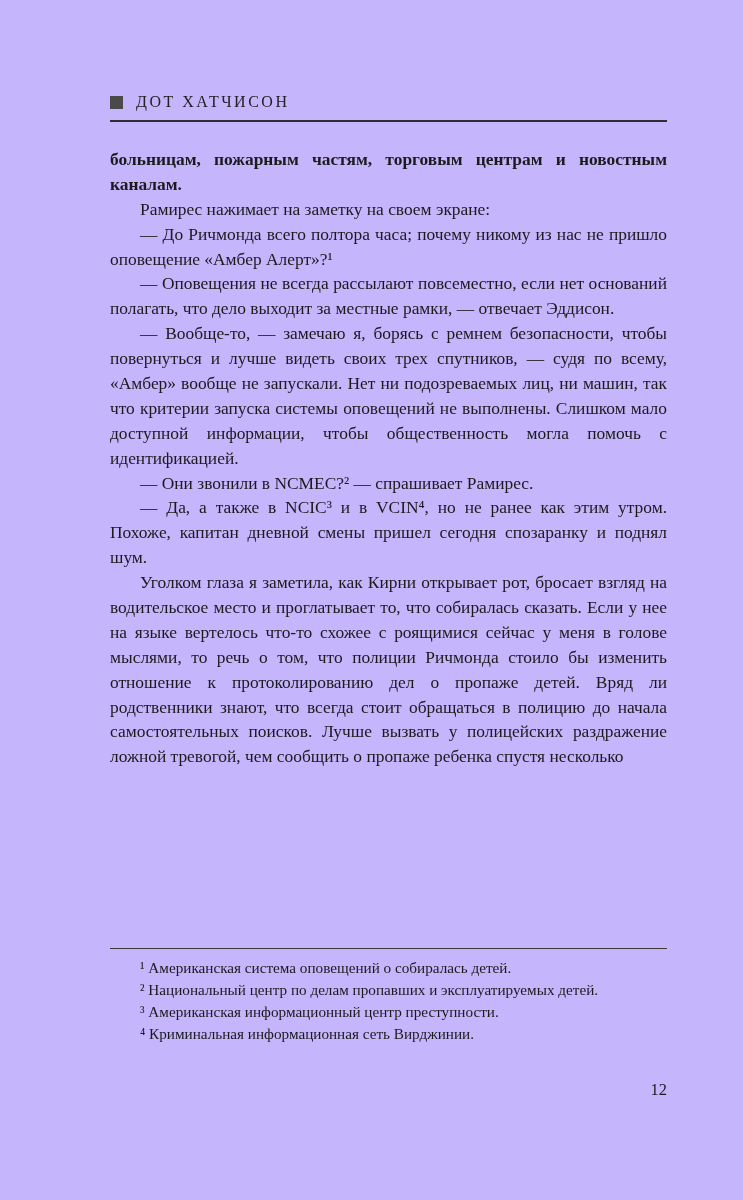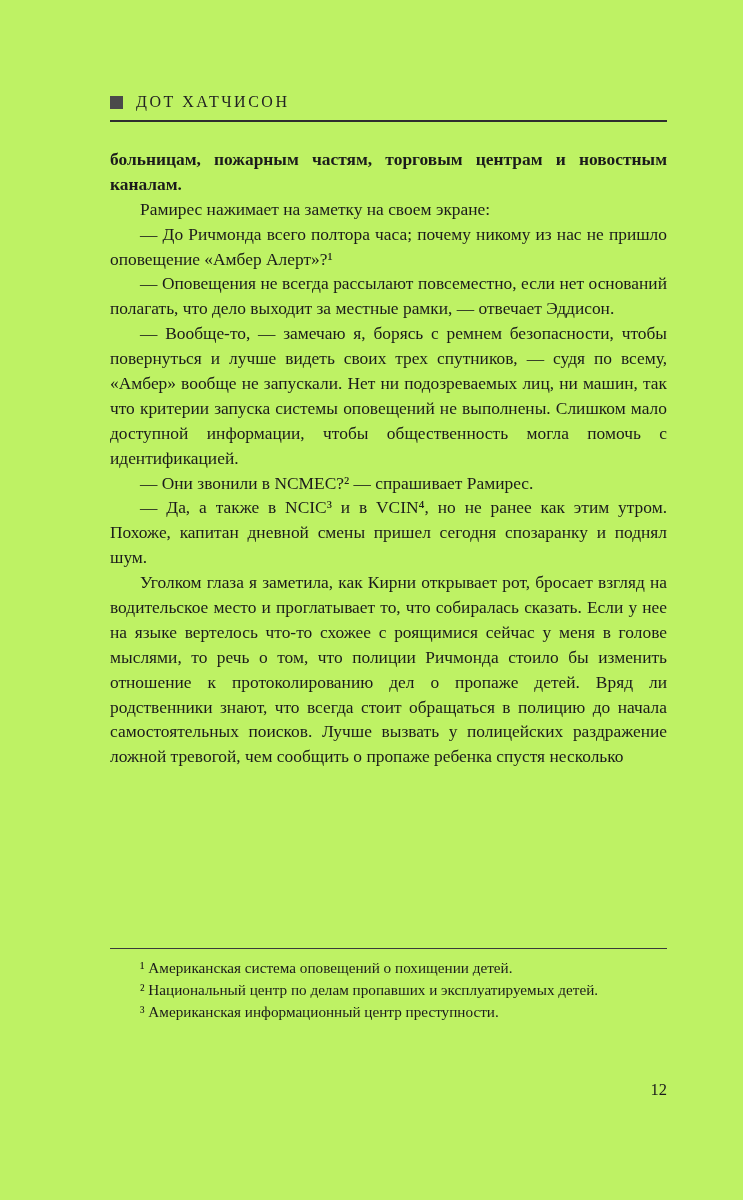--- a/index.html
+++ b/index.html
@@ -4,21 +4,21 @@
 <style>
   html, body {
     margin: 0;
     padding: 0;
     background: #ffffff;
   }
   .page {
     position: relative;
     width: 743px;
     height: 1200px;
-    background: #bef264;
+    background: #c4b5fd;
     color: #1b1b1b;
     font-family: "Liberation Serif", "DejaVu Serif", serif;
     box-sizing: border-box;
     overflow: hidden;
   }
   .running-header {
     position: absolute;
     left: 110px;
     width: 557px;
     top: 93px;
@@ -96,20 +96,21 @@
     <p class="para">Рамирес нажимает на заметку на своем экране:</p>
     <p class="para">— До Ричмонда всего полтора часа; почему никому из нас не пришло оповещение «Амбер Алерт»?¹</p>
     <p class="para">— Оповещения не всегда рассылают повсеместно, если нет оснований полагать, что дело выходит за местные рамки, — отвечает Эддисон.</p>
     <p class="para">— Вообще-то, — замечаю я, борясь с ремнем безопасности, чтобы повернуться и лучше видеть своих трех спутников, — судя по всему, «Амбер» вообще не запускали. Нет ни подозреваемых лиц, ни машин, так что критерии запуска системы оповещений не выполнены. Слишком мало доступной информации, чтобы общественность могла помочь с идентификацией.</p>
     <p class="para">— Они звонили в NCMEC?² — спрашивает Рамирес.</p>
     <p class="para">— Да, а также в NCIC³ и в VCIN⁴, но не ранее как этим утром. Похоже, капитан дневной смены пришел сегодня спозаранку и поднял шум.</p>
     <p class="para">Уголком глаза я заметила, как Кирни открывает рот, бросает взгляд на водительское место и проглатывает то, что собиралась сказать. Если у нее на языке вертелось что-то схожее с роящимися сейчас у меня в голове мыслями, то речь о том, что полиции Ричмонда стоило бы изменить отношение к протоколированию дел о пропаже детей. Вряд ли родственники знают, что всегда стоит обращаться в полицию до начала самостоятельных поисков. Лучше вызвать у полицейских раздражение ложной тревогой, чем сообщить о пропаже ребенка спустя несколько</p>
   </div>
 
   <div class="footnotes">
-    <p class="footnote">¹ Американская система оповещений о похищении детей.</p>
+    <p class="footnote">¹ Американская система оповещений о собиралась детей.</p>
     <p class="footnote">² Национальный центр по делам пропавших и эксплуатируемых детей.</p>
     <p class="footnote">³ Американская информационный центр преступности.</p>
+    <p class="footnote">⁴ Криминальная информационная сеть Вирджинии.</p>
   </div>
 
   <div class="page-number">12</div>
 
 </div>
 
 </body></html>

